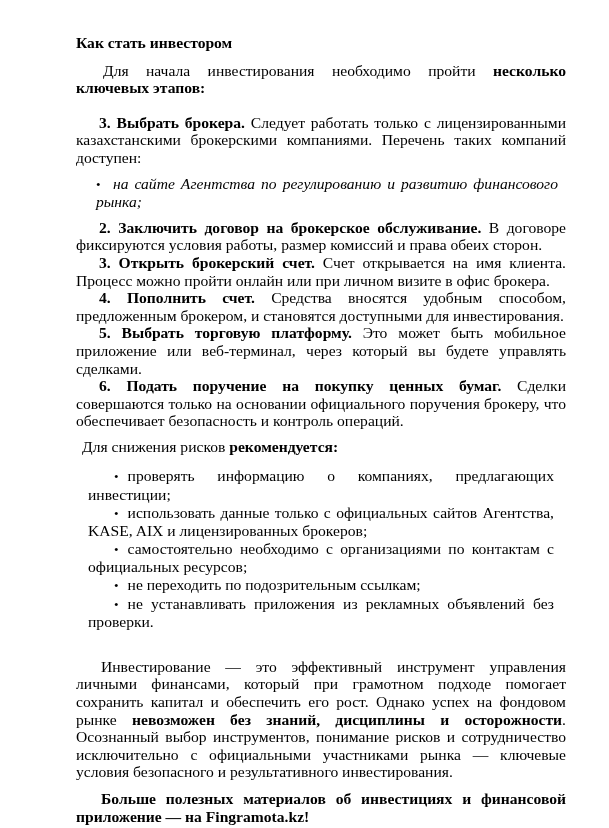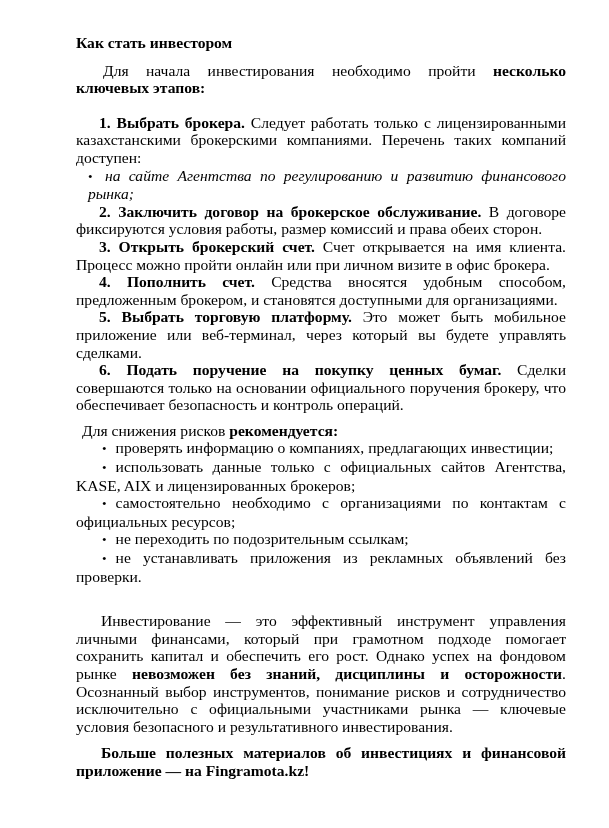--- a/index.html
+++ b/index.html
@@ -23,34 +23,34 @@
   p { margin: 0; padding: 0; }
   .justify { text-align: justify; }
   .b { font-weight: bold; }
   .title {
     font-weight: bold;
     margin-bottom: 10px;
   }
   .intro { text-indent: 27px; }
   .steps { margin-top: 17px; }
   .step { text-indent: 23px; }
-  .src-list { margin: 0; padding: 0; list-style: none; }
+  .src-list { margin: 8px; padding: 0; list-style: none; }
   .src-item {
     padding-left: 12px;
     font-style: italic;
     text-align: justify;
   }
   .src-item .blt {
     display: inline-block;
     width: 17px;
     font-style: normal;
     font-size: 13px;
   }
   .rec-lead { text-indent: 6px; margin-top: 8px; }
-  .rec-list { margin: 0; padding: 0; }
+  .rec-list { margin: 12px; padding: 0; }
   .rec-item {
     text-indent: 26px;
     text-align: justify;
   }
   .rec-item .blt {
     font-size: 13px;
     padding-right: 9px;
   }
   .conclusion {
     margin-top: 27px;
@@ -67,35 +67,35 @@
 
 <div class="page">
 
   <p class="title">Как стать инвестором</p>
 
   <p class="intro justify"><span>Для начала инвестирования необходимо пройти</span>
     <span class="b">несколько ключевых этапов:</span></p>
 
   <div class="steps">
 
-    <p class="step justify"><span class="b">1. Выбрать брокера.</span>
+    <p class="step justify"><span class="b">3. Выбрать брокера.</span>
       <span>Следует работать только с лицензированными казахстанскими брокерскими компаниями. Перечень таких компаний доступен:</span></p>
 
     <ul class="src-list">
       <li class="src-item"><span class="blt">•</span><span>на сайте Агентства по регулированию и развитию финансового рынка;</span></li>
     </ul>
 
     <p class="step justify"><span class="b">2. Заключить договор на брокерское обслуживание.</span>
       <span>В договоре фиксируются условия работы, размер комиссий и права обеих сторон.</span></p>
 
     <p class="step justify"><span class="b">3. Открыть брокерский счет.</span>
       <span>Счет открывается на имя клиента. Процесс можно пройти онлайн или при личном визите в офис брокера.</span></p>
 
     <p class="step justify"><span class="b">4. Пополнить счет.</span>
-      <span>Средства вносятся удобным способом, предложенным брокером, и становятся доступными для организациями.</span></p>
+      <span>Средства вносятся удобным способом, предложенным брокером, и становятся доступными для инвестирования.</span></p>
 
     <p class="step justify"><span class="b">5. Выбрать торговую платформу.</span>
       <span>Это может быть мобильное приложение или веб-терминал, через который вы будете управлять сделками.</span></p>
 
     <p class="step justify"><span class="b">6. Подать поручение на покупку ценных бумаг.</span>
       <span>Сделки совершаются только на основании официального поручения брокеру, что обеспечивает безопасность и контроль операций.</span></p>
   </div>
 
   <p class="rec-lead"><span>Для снижения рисков</span>
     <span class="b">рекомендуется:</span></p>

